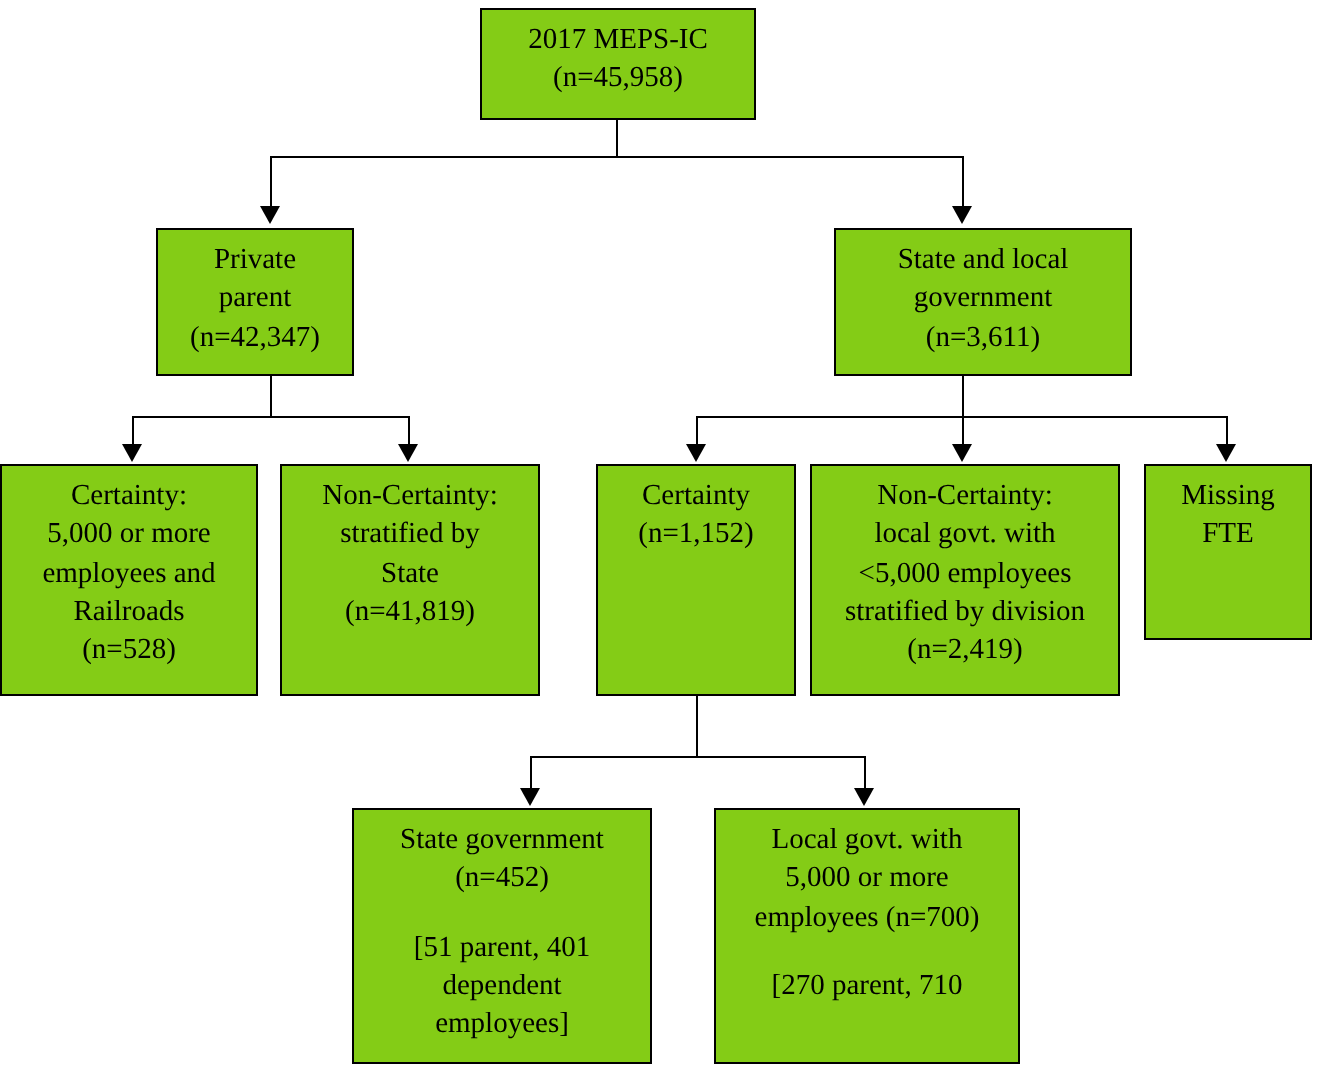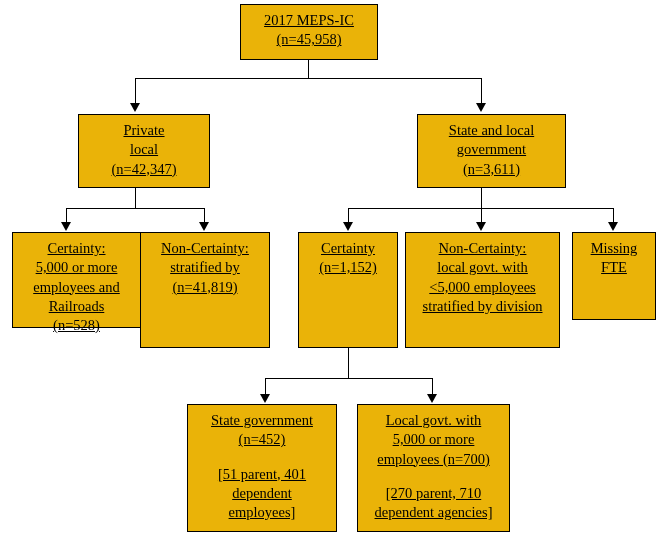--- a/index.html
+++ b/index.html
@@ -16,30 +16,29 @@
     position: relative;
     width: 662px;
     height: 538px;
     background: #ffffff;
     overflow: hidden;
   }
   .node {
     position: absolute;
     box-sizing: border-box;
     border: 1.3px solid #000000;
-    background: #eab308;
+    background: #84cc16;
     display: flex;
     flex-direction: column;
     align-items: center;
     text-align: center;
     font-size: 14.5px;
     line-height: 1.33;
     padding-top: 6px;
     white-space: pre-line;
-    text-decoration: underline;
   }
   .node .line {
     display: block;
     width: 100%;
   }
   .node.gap .spacer {
     display: block;
     height: 15px;
   }
 
@@ -73,23 +72,23 @@
     <span class="line">(n=45,958)</span>
   </div>
 
   <div class="conn-v" style="left:308px; top:60px; height:18px;"></div>
   <div class="conn-h" style="left:135px; top:78px; width:347px;"></div>
   <div class="conn-v" style="left:135px; top:78px; height:27px;"></div>
   <div class="arrow" style="left:130px; top:103px;"></div>
   <div class="conn-v" style="left:481px; top:78px; height:27px;"></div>
   <div class="arrow" style="left:476px; top:103px;"></div>
 
-  <div class="node" style="left:78px; top:114px; width:132px; height:74px;">
+  <div class="node" style="left:78px; top:114px; width:99px; height:74px;">
     <span class="line">Private</span>
-    <span class="line">local</span>
+    <span class="line">parent</span>
     <span class="line">(n=42,347)</span>
   </div>
 
   <div class="node" style="left:417px; top:114px; width:149px; height:74px;">
     <span class="line">State and local</span>
     <span class="line">government</span>
     <span class="line">(n=3,611)</span>
   </div>
 
   <div class="conn-v" style="left:135px; top:188px; height:20px;"></div>
@@ -101,69 +100,70 @@
 
   <div class="conn-v" style="left:481px; top:188px; height:20px;"></div>
   <div class="conn-h" style="left:348px; top:208px; width:266px;"></div>
   <div class="conn-v" style="left:348px; top:208px; height:16px;"></div>
   <div class="arrow" style="left:343px; top:222px;"></div>
   <div class="conn-v" style="left:481px; top:208px; height:16px;"></div>
   <div class="arrow" style="left:476px; top:222px;"></div>
   <div class="conn-v" style="left:613px; top:208px; height:16px;"></div>
   <div class="arrow" style="left:608px; top:222px;"></div>
 
-  <div class="node" style="left:12px; top:232px; width:129px; height:96px;">
+  <div class="node" style="left:0; top:232px; width:129px; height:116px;">
     <span class="line">Certainty:</span>
     <span class="line">5,000 or more</span>
     <span class="line">employees and</span>
     <span class="line">Railroads</span>
     <span class="line">(n=528)</span>
   </div>
 
   <div class="node" style="left:140px; top:232px; width:130px; height:116px;">
     <span class="line">Non-Certainty:</span>
     <span class="line">stratified by</span>
+    <span class="line">State</span>
     <span class="line">(n=41,819)</span>
   </div>
 
   <div class="node" style="left:298px; top:232px; width:100px; height:116px;">
     <span class="line">Certainty</span>
     <span class="line">(n=1,152)</span>
   </div>
 
   <div class="node" style="left:405px; top:232px; width:155px; height:116px;">
     <span class="line">Non-Certainty:</span>
     <span class="line">local govt. with</span>
     <span class="line">&lt;5,000 employees</span>
     <span class="line">stratified by division</span>
+    <span class="line">(n=2,419)</span>
   </div>
 
   <div class="node" style="left:572px; top:232px; width:84px; height:88px;align-items:center;">
     <span class="line">Missing</span>
     <span class="line">FTE</span>
   </div>
 
   <div class="conn-v" style="left:348px; top:348px; height:30px;"></div>
   <div class="conn-h" style="left:265px; top:378px; width:168px;"></div>
   <div class="conn-v" style="left:265px; top:378px; height:18px;"></div>
   <div class="arrow" style="left:260px; top:394px;"></div>
   <div class="conn-v" style="left:432px; top:378px; height:18px;"></div>
   <div class="arrow" style="left:427px; top:394px;"></div>
 
-  <div class="node gap" style="left:187px; top:404px; width:150px; height:128px;">
+  <div class="node gap" style="left:176px; top:404px; width:150px; height:128px;">
     <span class="line">State government</span>
     <span class="line">(n=452)</span>
     <span class="spacer"></span>
     <span class="line">[51 parent, 401</span>
     <span class="line">dependent</span>
     <span class="line">employees]</span>
   </div>
 
   <div class="node gap" style="left:357px; top:404px; width:153px; height:128px;">
     <span class="line">Local govt. with</span>
     <span class="line">5,000 or more</span>
     <span class="line">employees (n=700)</span>
     <span class="spacer"></span>
     <span class="line">[270 parent, 710</span>
-    <span class="line">dependent agencies]</span>
   </div>
 
 </div>
 
 </body></html>

